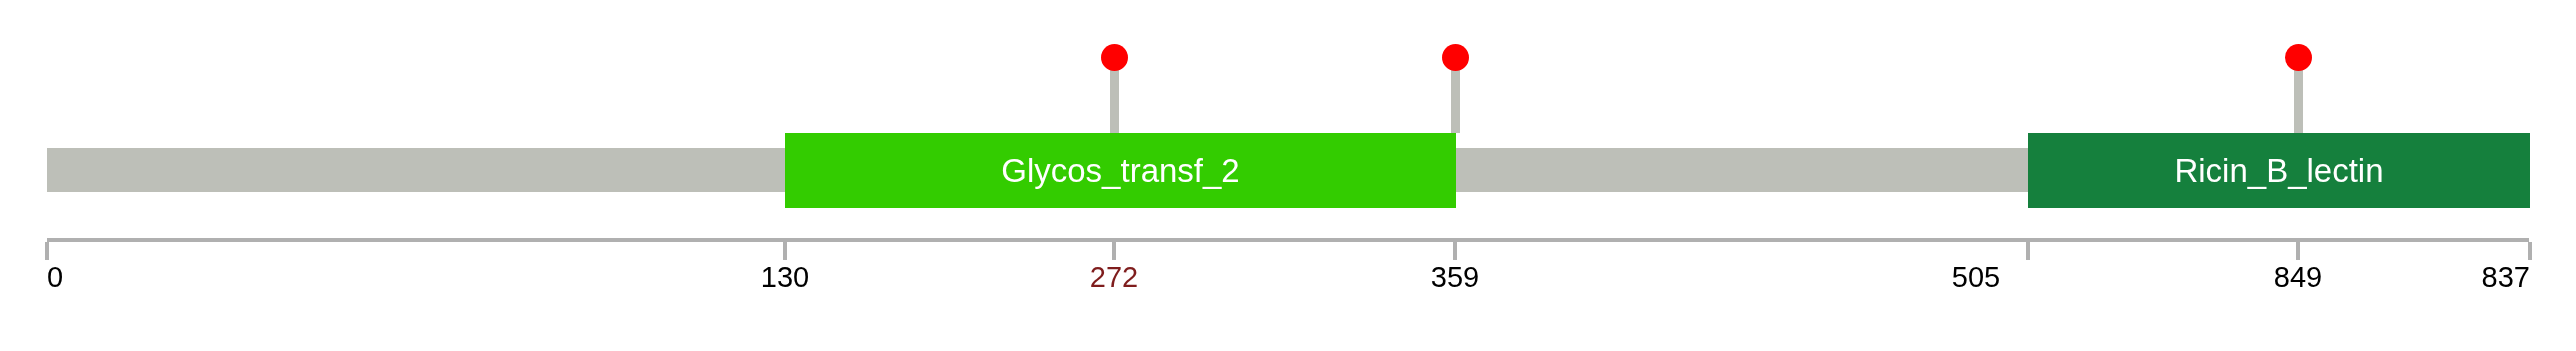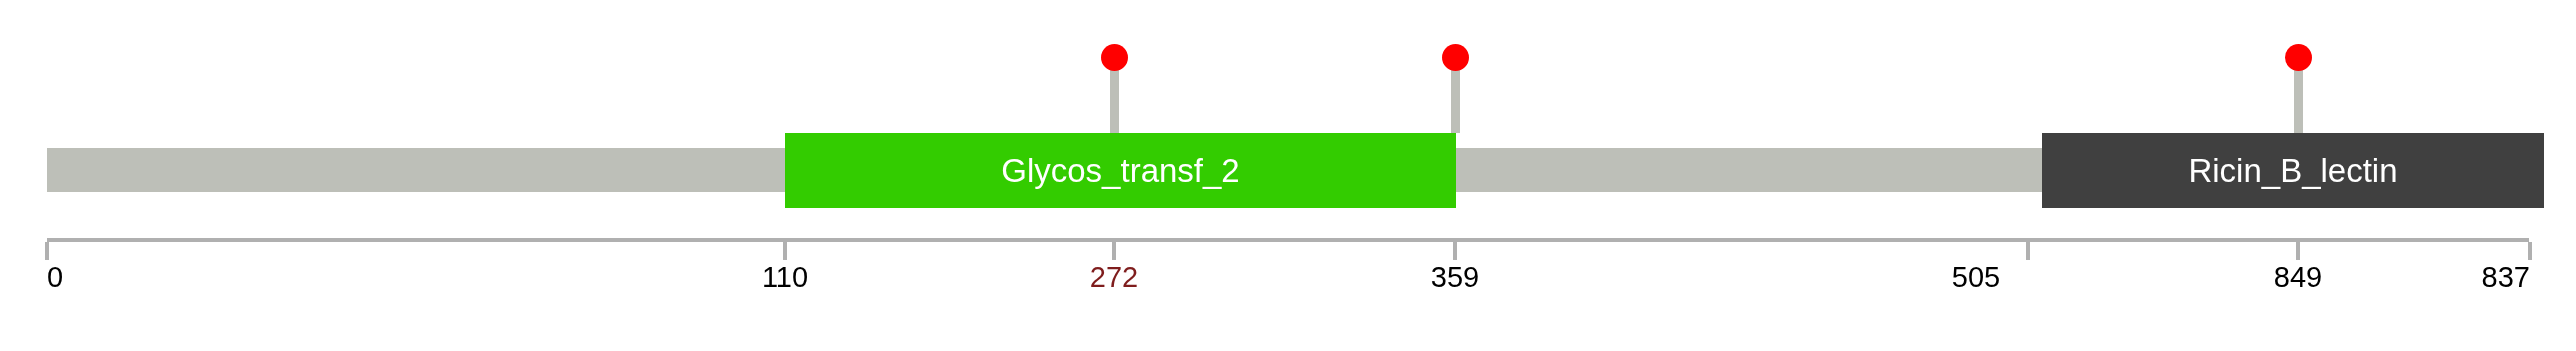--- a/index.html
+++ b/index.html
@@ -86,31 +86,31 @@
       <div class="lolli-stem" style="left: 1451px; width: 8.5px; top: 58px; height: 75px; background: rgb(189, 191, 184);"></div>
       <div class="lolli-head" title="359" style="left: 1442px; top: 44px; width: 27px; height: 27px; background: rgb(255, 0, 0);"></div>
       <div class="lolli-stem" style="left: 2294px; width: 8.5px; top: 58px; height: 75px; background: rgb(189, 191, 184);"></div>
       <div class="lolli-head" title="574" style="left: 2285px; top: 44px; width: 27px; height: 27px; background: rgb(255, 0, 0);"></div>
     </div>
 
   <div id="domains-layer">
       <div class="domain" style="left: 785px; width: 671px; top: 133px; height: 75px; background: rgb(51, 204, 0);">
         <span class="domain-label" style="color: rgb(255, 255, 255);">Glycos_transf_2</span>
       </div>
-      <div class="domain" style="left: 2028px; width: 502px; top: 133px; height: 75px; background: #404040; margin-left: 14px;">
+      <div class="domain" style="left: 2028px; width: 502px; top: 133px; height: 75px; background: #15803d;">
         <span class="domain-label" style="color: rgb(255, 255, 255);">Ricin_B_lectin</span>
       </div>
     </div>
 
   <div class="axis-line" id="axis-line" style="left: 47px; width: 2482px; top: 238px; height: 3.7px; background: rgb(176, 176, 176);"></div>
   <div id="axis-layer">
       <div class="axis-tick" style="left: 45px; width: 4.3px; top: 242px; height: 18px; background: rgb(176, 176, 176);"></div>
       <div class="axis-label first" style="left: 47px; top: 263px; color: rgb(0, 0, 0);">0</div>
       <div class="axis-tick" style="left: 783px; width: 4.3px; top: 242px; height: 18px; background: rgb(176, 176, 176);"></div>
-      <div class="axis-label" style="left: 785px; top: 263px; color: rgb(0, 0, 0);">110</div>
+      <div class="axis-label" style="left: 785px; top: 263px; color: rgb(0, 0, 0);">130</div>
       <div class="axis-tick" style="left: 1112px; width: 4.3px; top: 242px; height: 18px; background: rgb(176, 176, 176);"></div>
       <div class="axis-label" style="left: 1114px; top: 263px; color: #7f1d1d;">272</div>
       <div class="axis-tick" style="left: 1453px; width: 4.3px; top: 242px; height: 18px; background: rgb(176, 176, 176);"></div>
       <div class="axis-label" style="left: 1455px; top: 263px; color: rgb(0, 0, 0);">359</div>
       <div class="axis-tick" style="left: 2026px; width: 4.3px; top: 242px; height: 18px; background: rgb(176, 176, 176);"></div>
       <div class="axis-label" style="left: 1976px; top: 263px; color: rgb(0, 0, 0);">505</div>
       <div class="axis-tick" style="left: 2296px; width: 4.3px; top: 242px; height: 18px; background: rgb(176, 176, 176);"></div>
       <div class="axis-label" style="left: 2298px; top: 263px; color: rgb(0, 0, 0);">849</div>
       <div class="axis-tick" style="left: 2528px; width: 4.3px; top: 242px; height: 18px; background: rgb(176, 176, 176);"></div>
       <div class="axis-label last" style="left: 2530px; top: 263px; color: rgb(0, 0, 0);">837</div>

